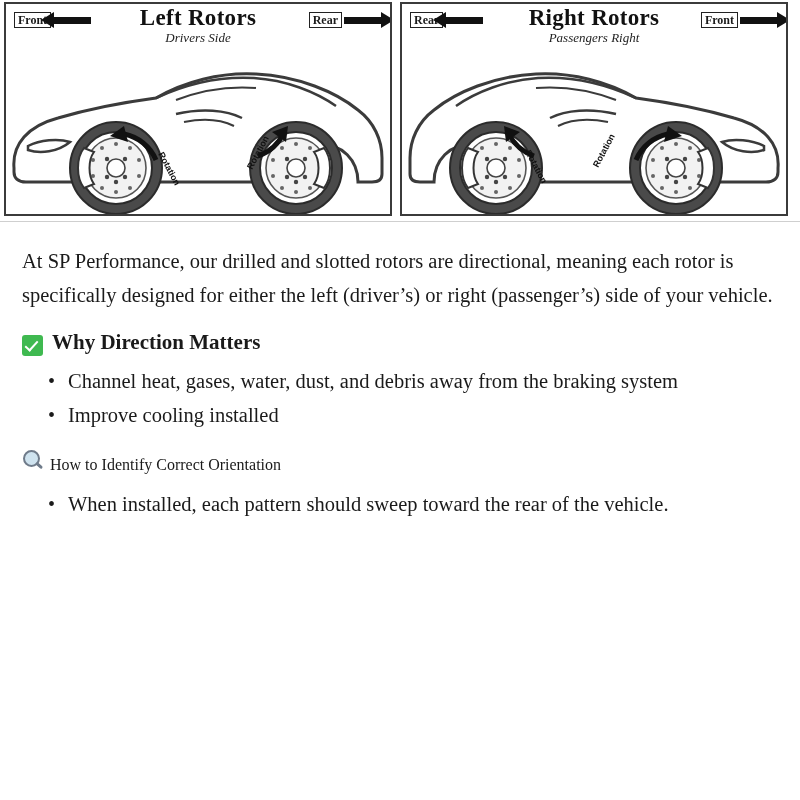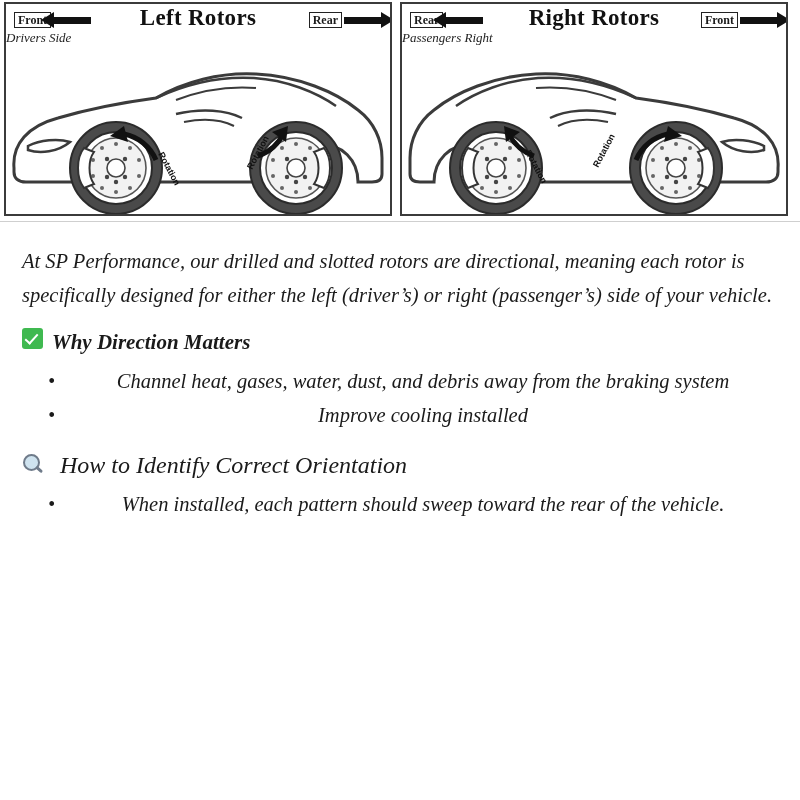--- a/index.html
+++ b/index.html
@@ -48,20 +48,21 @@
     text-align: center;
     font-family: "Liberation Serif", serif;
     font-weight: bold;
     font-size: 23px;
     line-height: 24px;
     letter-spacing: 0.3px;
     margin-top: 2px;
     color: #111;
   }
   .panel-sub {
+    text-align: center;
     font-family: "Liberation Serif", serif;
     font-style: italic;
     font-size: 13px;
     line-height: 15px;
     color: #222;
   }
 
   .arrow-box {
     position: absolute;
     top: 8px;
@@ -110,35 +111,34 @@
     left: 0;
     top: 44px;
     width: 384px;
     height: 166px;
   }
 
   
   .content {
     padding: 16px 22px 0 22px;
     box-sizing: border-box;
-    font-style: italic;
   }
   p.para {
     font-size: 20.5px;
     line-height: 34px;
     margin: 6px 0 10px 0;
     color: #1a1a1a;
   }
   h2.heading {
     font-size: 21px;
     line-height: 28px;
     font-weight: bold;
     margin: 16px 0 8px 0;
     display: flex;
-    align-items: flex-start;
+    align-items: flex-end;
     gap: 9px;
   }
   .check-badge {
     display: inline-block;
     width: 21px;
     height: 21px;
     background: #3fb950;
     border-radius: 3px;
     position: relative;
     flex: 0 0 auto;
@@ -148,26 +148,26 @@
     position: absolute;
     left: 6px;
     top: 3px;
     width: 5px;
     height: 11px;
     border: solid #ffffff;
     border-width: 0 2.6px 2.6px 0;
     transform: rotate(42deg);
   }
   .subheading {
-    font-size: 24px;
+    font-size: 16px;
     line-height: 30px;
     margin: 18px 0 8px 0;
     display: flex;
-    align-items: center;
-    gap: 16px;
+    align-items: flex-start;
+    gap: 6px;
     font-weight: normal;
   }
   .magnifier {
     display: inline-block;
     width: 22px;
     height: 22px;
     position: relative;
     flex: 0 0 auto;
   }
   .magnifier::before {
@@ -191,21 +191,20 @@
   ul.bullets {
     margin: 4px 0 4px 0;
     padding-left: 46px;
     list-style: none;
   }
   ul.bullets li {
     font-size: 20.5px;
     line-height: 34px;
     position: relative;
     margin-bottom: 0px;
-    text-align: center;
   }
   ul.bullets li::before {
     content: "\2022";
     position: absolute;
     left: -20px;
     top: 0;
     font-size: 20px;
   }
   ul.tight li { line-height: 33px; }
 </style>

